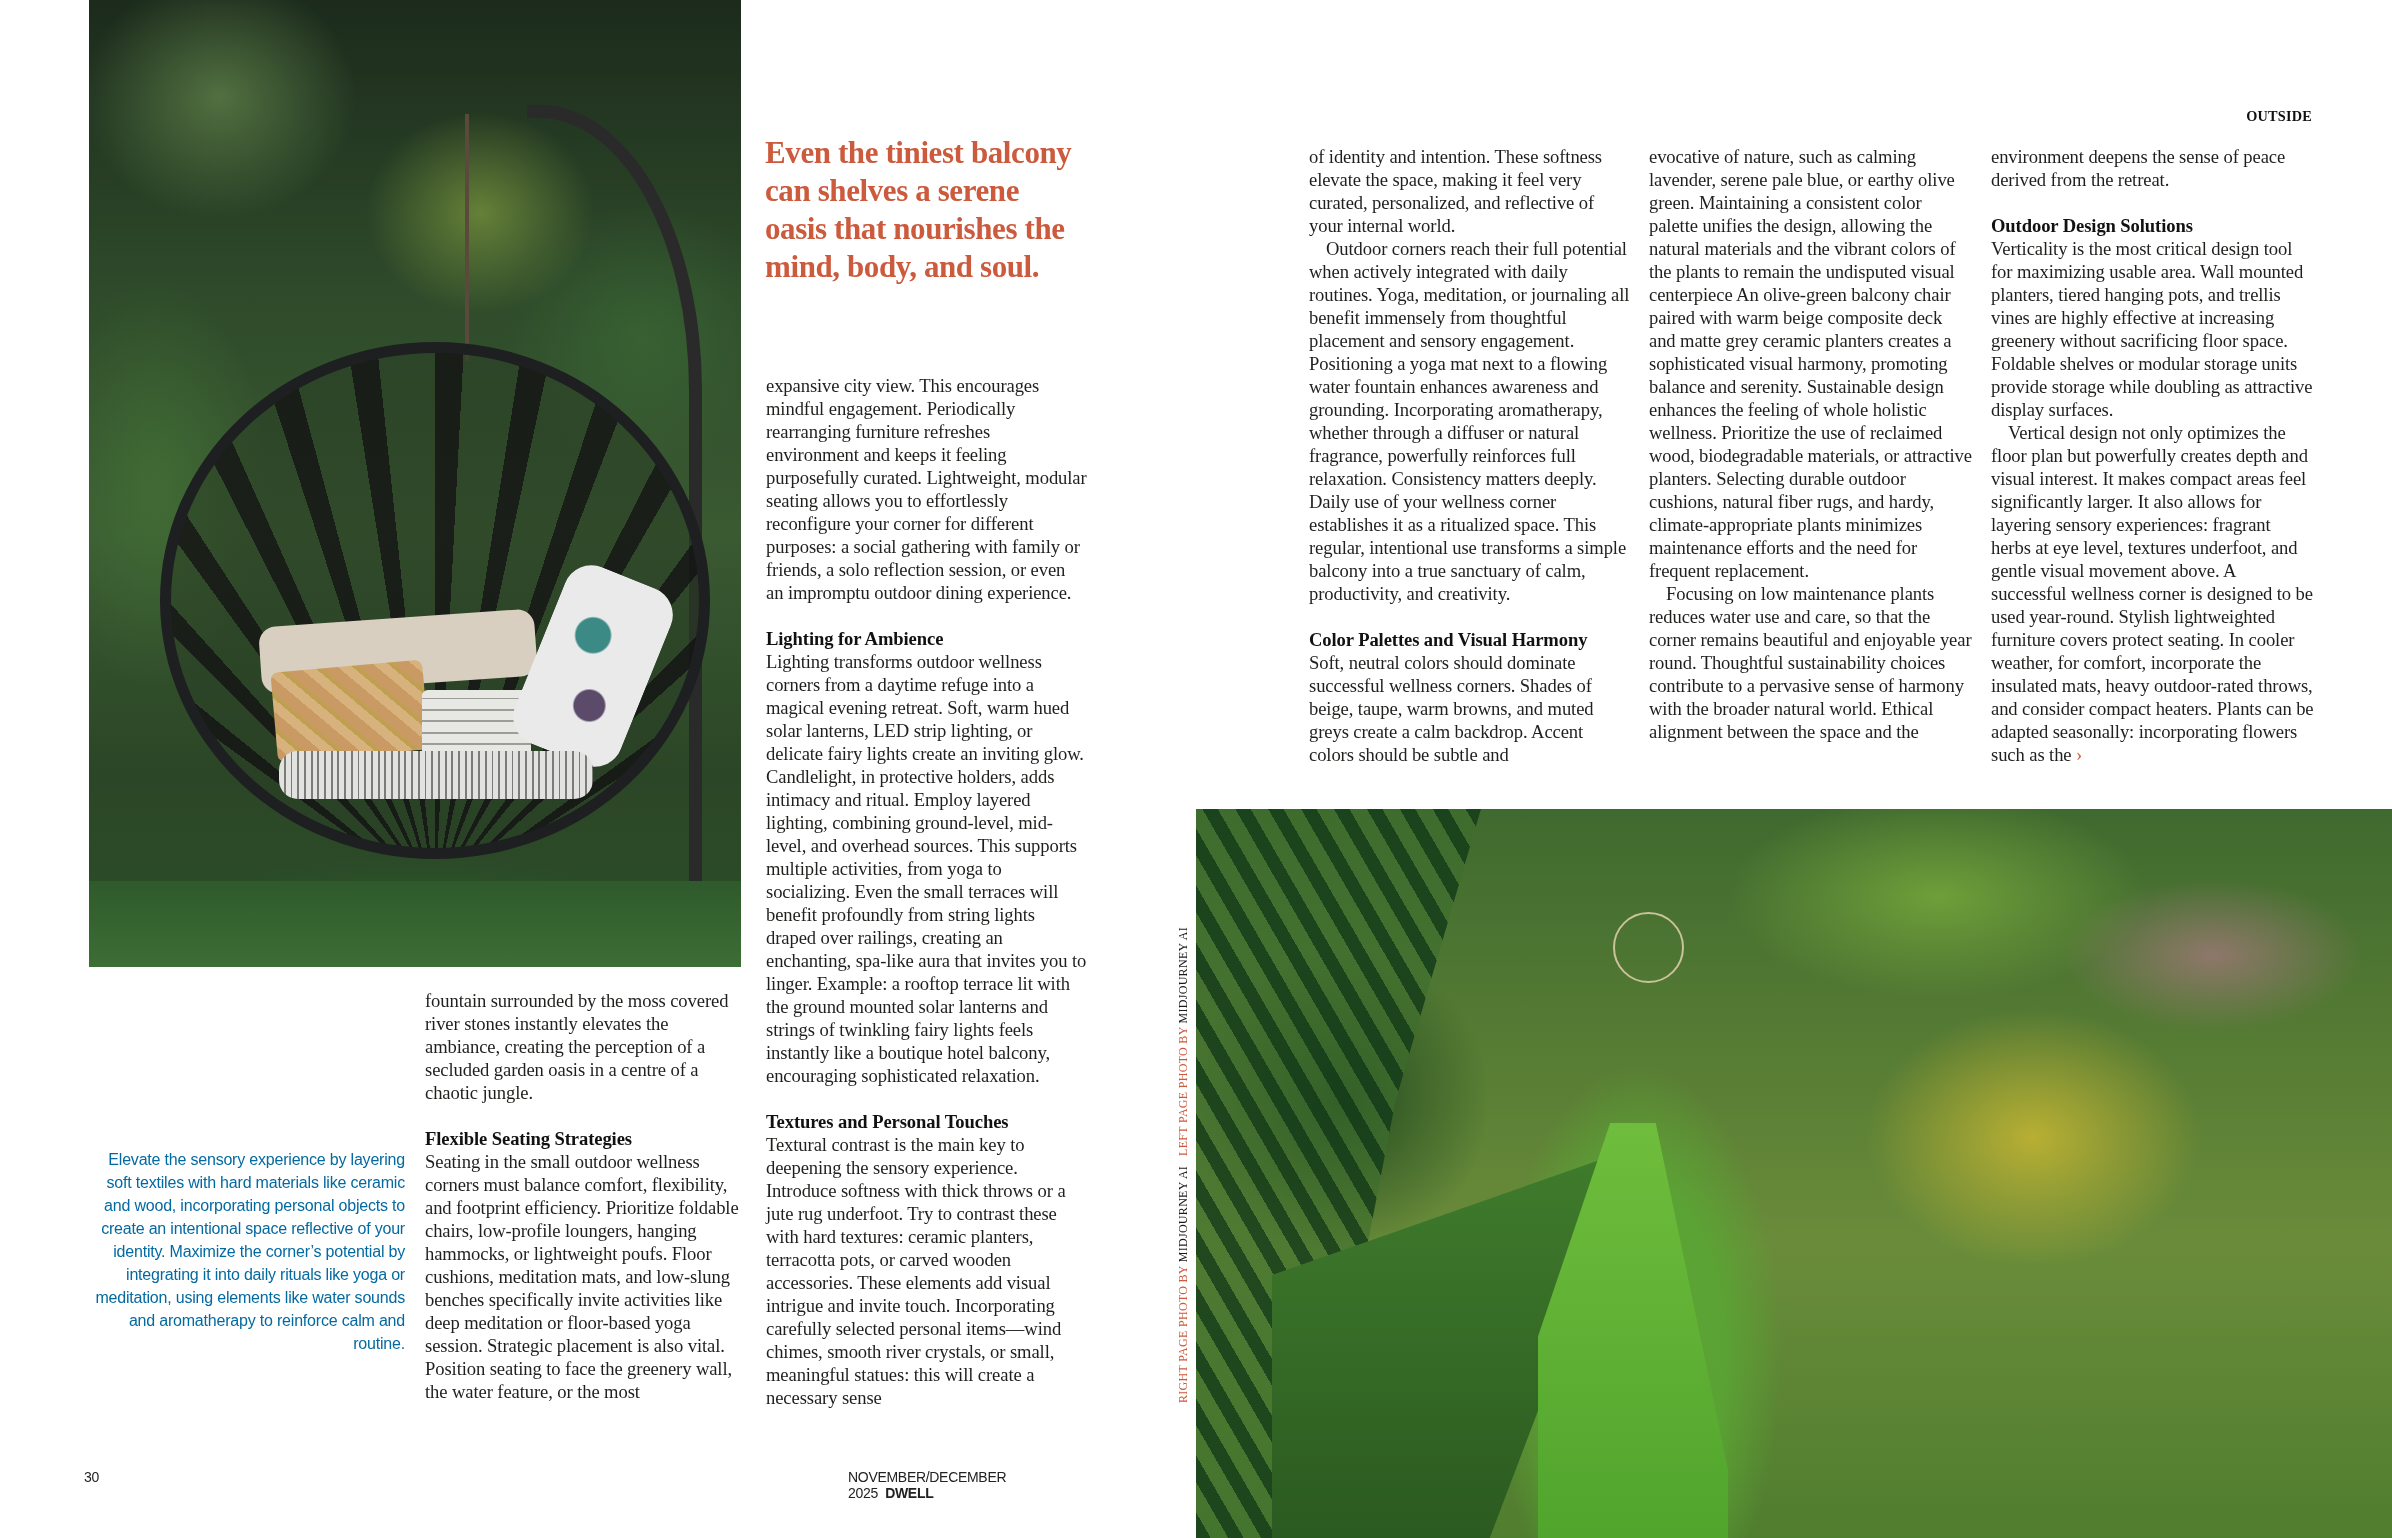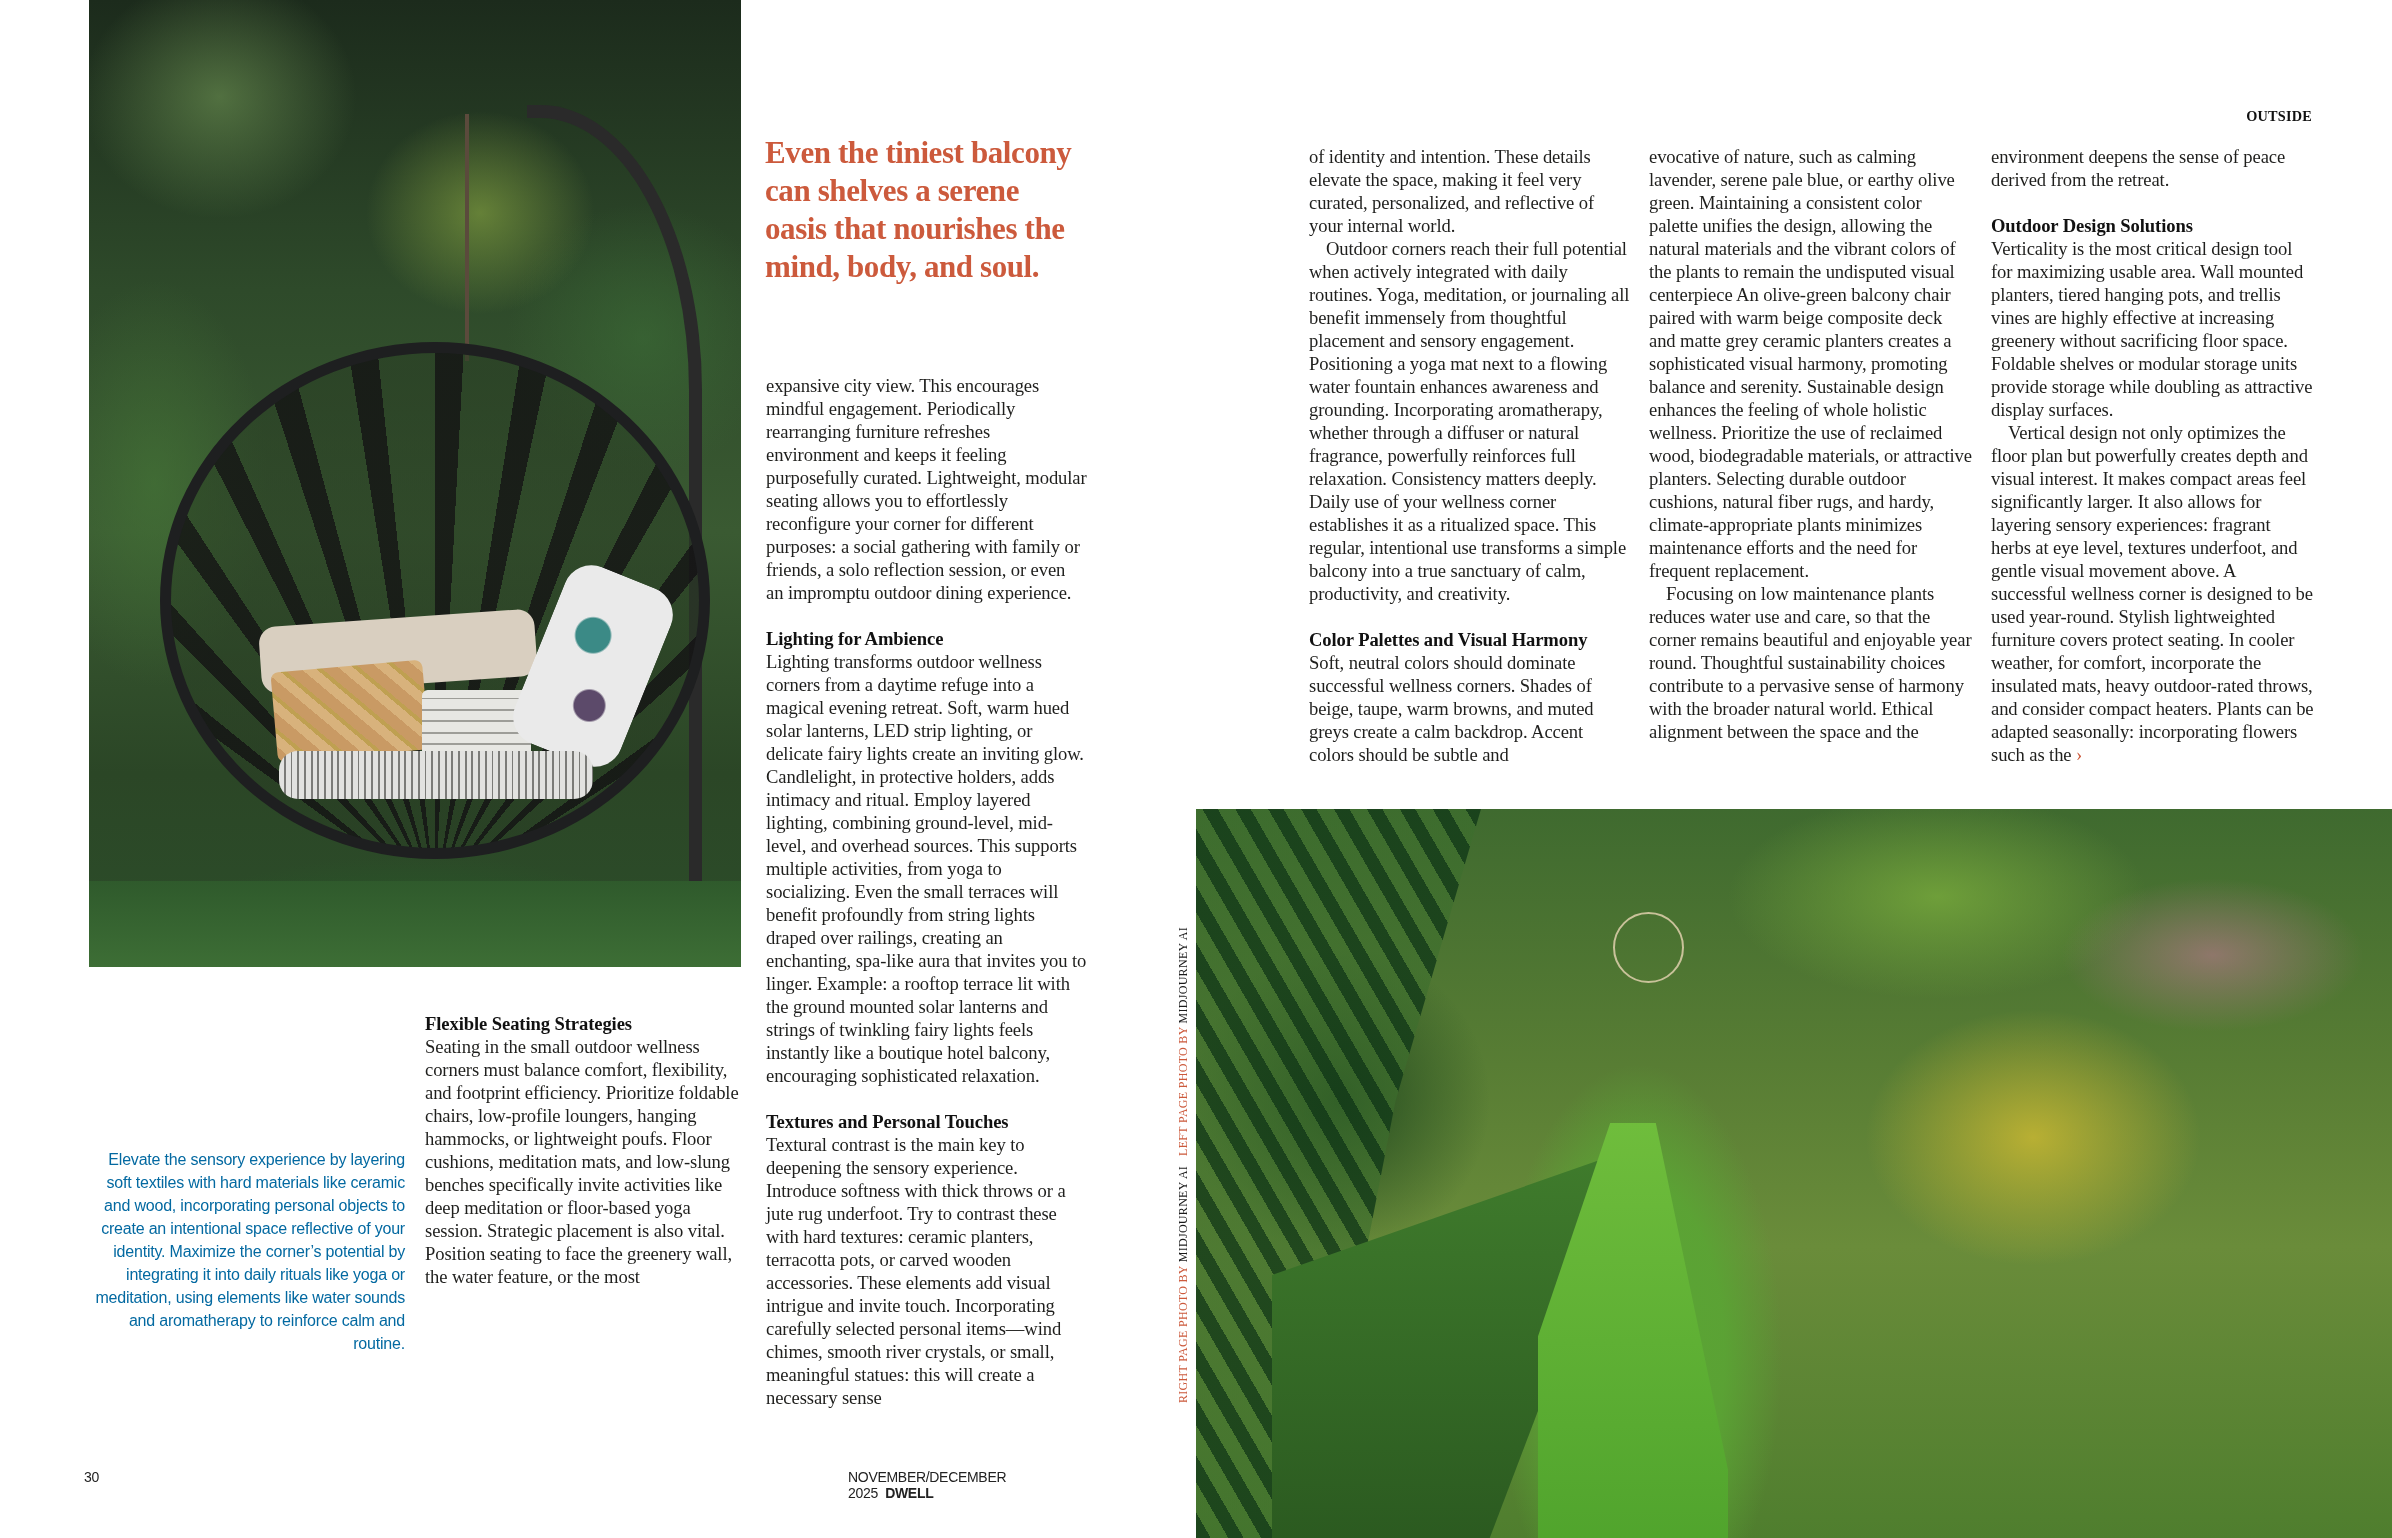--- a/index.html
+++ b/index.html
@@ -144,20 +144,21 @@
   <p>expansive city view. This encourages mindful engagement. Periodically rearranging furniture refreshes environment and keeps it feeling purposefully curated. Lightweight, modular seating allows you to effortlessly reconfigure your corner for different purposes: a social gathering with family or friends, a solo reflection session, or even an impromptu outdoor dining experience.</p>
   <div class="gap"></div>
   <p class="subhead">Lighting for Ambience</p>
   <p>Lighting transforms outdoor wellness corners from a daytime refuge into a magical evening retreat. Soft, warm hued solar lanterns, LED strip lighting, or delicate fairy lights create an inviting glow. Candlelight, in protective holders, adds intimacy and ritual. Employ layered lighting, combining ground-level, mid-level, and overhead sources. This supports multiple activities, from yoga to socializing. Even the small terraces will benefit profoundly from string lights draped over railings, creating an enchanting, spa-like aura that invites you to linger. Example: a rooftop terrace lit with the ground mounted solar lanterns and strings of twinkling fairy lights feels instantly like a boutique hotel balcony, encouraging sophisticated relaxation.</p>
   <div class="gap"></div>
   <p class="subhead">Textures and Personal Touches</p>
   <p>Textural contrast is the main key to deepening the sensory experience. Introduce softness with thick throws or a jute rug underfoot. Try to contrast these with hard textures: ceramic planters, terracotta pots, or carved wooden accessories. These elements add visual intrigue and invite touch. Incorporating carefully selected personal items—wind chimes, smooth river crystals, or small, meaningful statues: this will create a necessary sense</p>
 </div>
 
 <div class="abs body-text" style="left:425px; top:989px; width:320px;">
+  <p>fountain surrounded by the moss covered river stones instantly elevates the ambiance, creating the perception of a secluded garden oasis in a centre of a chaotic jungle.</p>
   <div class="gap"></div>
   <p class="subhead">Flexible Seating Strategies</p>
   <p>Seating in the small outdoor wellness corners must balance comfort, flexibility, and footprint efficiency. Prioritize foldable chairs, low-profile loungers, hanging hammocks, or lightweight poufs. Floor cushions, meditation mats, and low-slung benches specifically invite activities like deep meditation or floor-based yoga session. Strategic placement is also vital. Position seating to face the greenery wall, the water feature, or the most</p>
 </div>
 
 <div class="abs caption" style="left:84px; top:1148px; width:321px;">Elevate the sensory experience by layering soft textiles with hard materials like ceramic and wood, incorporating personal objects to create an intentional space reflective of your identity. Maximize the corner’s potential by integrating it into daily rituals like yoga or meditation, using elements like water sounds and aromatherapy to reinforce calm and routine.</div>
 
 <div class="abs footer" style="left:84px; top:1469px;">30</div>
 <div class="abs footer" style="left:848px; top:1469px; width:238px; text-align:left;">
   <span>NOVEMBER/DECEMBER 2025</span>&nbsp;&nbsp;<b>DWELL</b>
@@ -166,21 +167,21 @@
 <div class="abs credit" style="left:1176px; top:1403px;">
   <span class="red">RIGHT PAGE PHOTO BY</span>
   <span class="dark">MIDJOURNEY AI</span>&nbsp;&nbsp;
   <span class="red">LEFT PAGE PHOTO BY</span>
   <span class="dark">MIDJOURNEY AI</span>
 </div>
 
 <div class="abs section-label" style="left:2188px; top:108px; width:124px; text-align:right;font-family:Liberation Serif, serif;">OUTSIDE</div>
 
 <div class="abs body-text" style="left:1309px; top:145px; width:321px;">
-  <p>of identity and intention. These details elevate the space, making it feel very curated, personalized, and reflective of your internal world.</p>
+  <p>of identity and intention. These softness elevate the space, making it feel very curated, personalized, and reflective of your internal world.</p>
   <p class="indent">Outdoor corners reach their full potential when actively integrated with daily routines. Yoga, meditation, or journaling all benefit immensely from thoughtful placement and sensory engagement. Positioning a yoga mat next to a flowing water fountain enhances awareness and grounding. Incorporating aromatherapy, whether through a diffuser or natural fragrance, powerfully reinforces full relaxation. Consistency matters deeply. Daily use of your wellness corner establishes it as a ritualized space. This regular, intentional use transforms a simple balcony into a true sanctuary of calm, productivity, and creativity.</p>
   <div class="gap"></div>
   <p class="subhead">Color Palettes and Visual Harmony</p>
   <p>Soft, neutral colors should dominate successful wellness corners. Shades of beige, taupe, warm browns, and muted greys create a calm backdrop. Accent colors should be subtle and</p>
 </div>
 
 <div class="abs body-text" style="left:1649px; top:145px; width:323px;">
   <p>evocative of nature, such as calming lavender, serene pale blue, or earthy olive green. Maintaining a consistent color palette unifies the design, allowing the natural materials and the vibrant colors of the plants to remain the undisputed visual centerpiece An olive-green balcony chair paired with warm beige composite deck and matte grey ceramic planters creates a sophisticated visual harmony, promoting balance and serenity. Sustainable design enhances the feeling of whole holistic wellness. Prioritize the use of reclaimed wood, biodegradable materials, or attractive planters. Selecting durable outdoor cushions, natural fiber rugs, and hardy, climate-appropriate plants minimizes maintenance efforts and the need for frequent replacement.</p>
   <p class="indent">Focusing on low maintenance plants reduces water use and care, so that the corner remains beautiful and enjoyable year round. Thoughtful sustainability choices contribute to a pervasive sense of harmony with the broader natural world. Ethical alignment between the space and the</p>
 </div>

